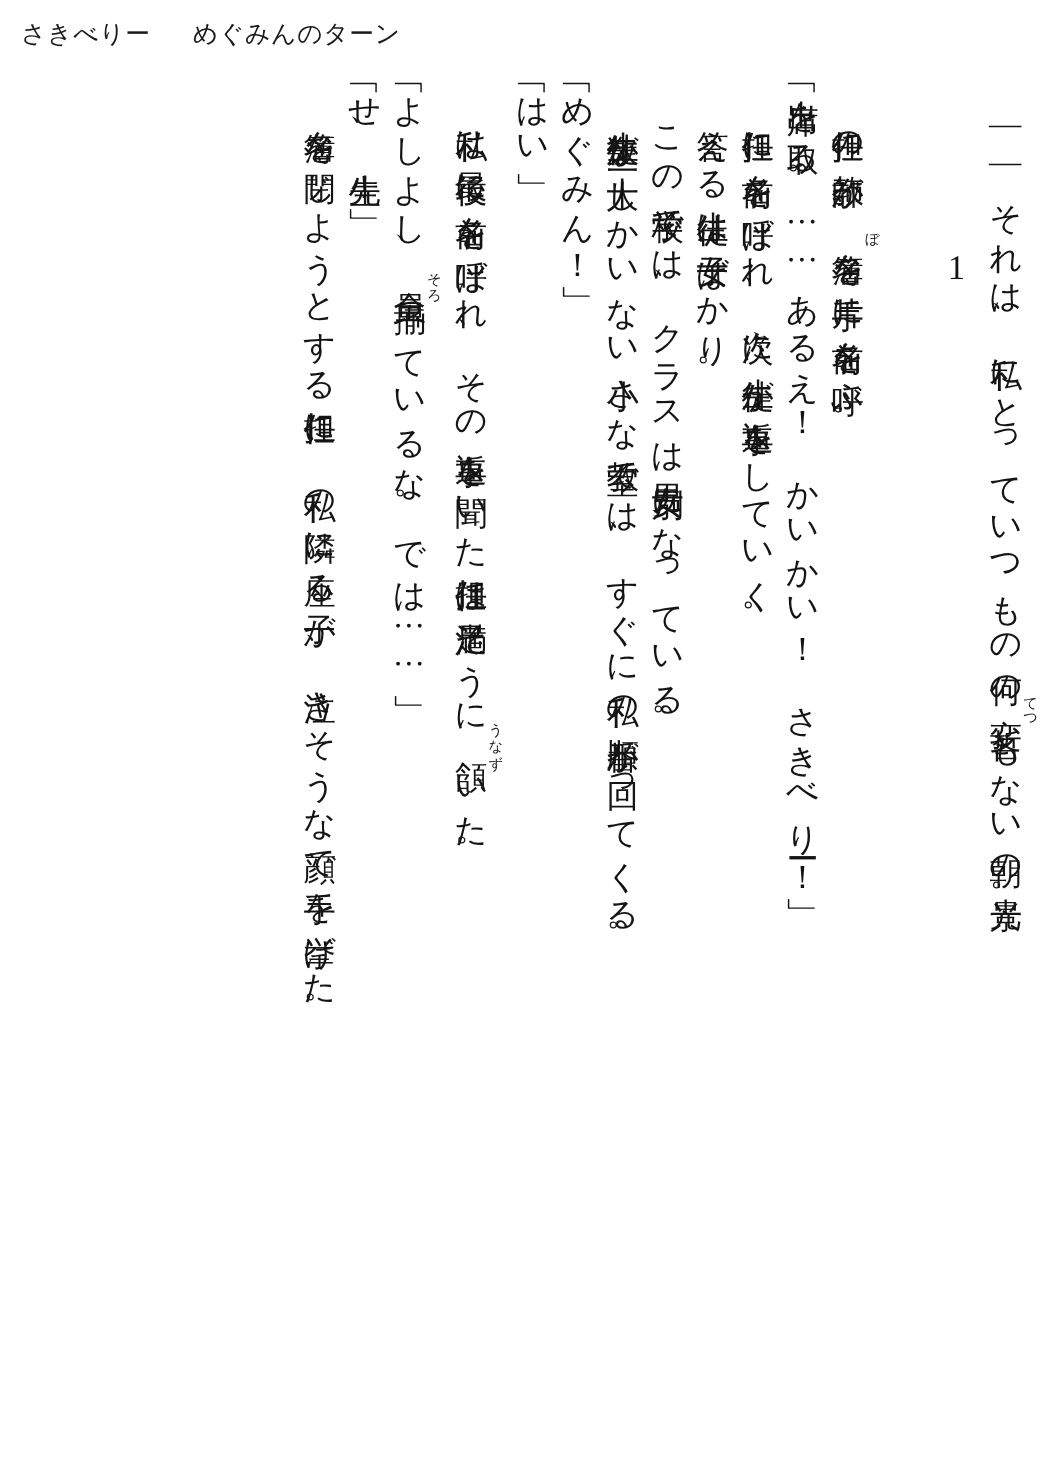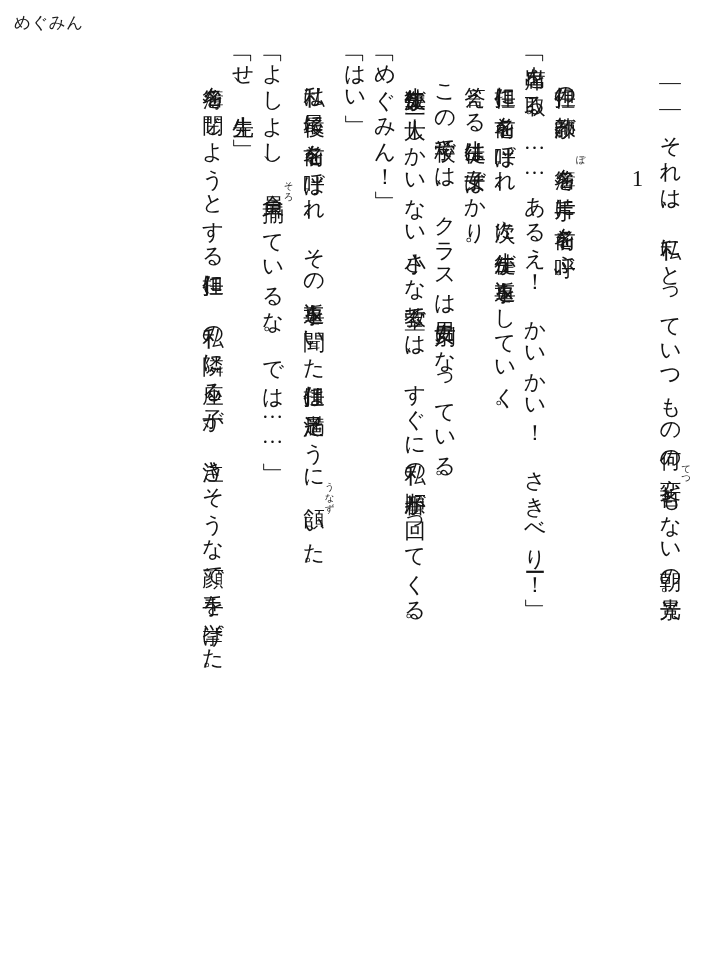--- a/index.html
+++ b/index.html
@@ -89,23 +89,24 @@
     color: #222;
     font-family: "Liberation Serif", "DejaVu Serif", serif;
   }
 
   .spacer-col { width: 30px; height: 905px; }
 </style>
 </head>
 <body>
 
 <div class="page-header">
-  <span>めぐみん</span>
+  <span>さきべりー</span>
   <span class="hdr-sep"></span>
   <span class="hdr-sep"></span>
+  <span>めぐみんのターン</span>
 </div>
 
 <div class="page-body" id="body-root">
 
 <div class="vline indent-1">――それは、私にとっていつもの何の変<ruby>哲<rt>てつ</rt></ruby>もない朝の光景。</div>
     <div class="chapter-num">1</div>
     <div class="spacer-col"></div>
     <div class="vline indent-1">担任の教師が、名<ruby>簿<rt>ぼ</rt></ruby>を片手に名前を呼ぶ。</div>
     <div class="vline indent-0">「出席を取る。……あるえ！　かいかい！　さきべりー！」</div>
     <div class="vline indent-1">担任に名前を呼ばれ、次々に生徒が返事をしていく。</div>

